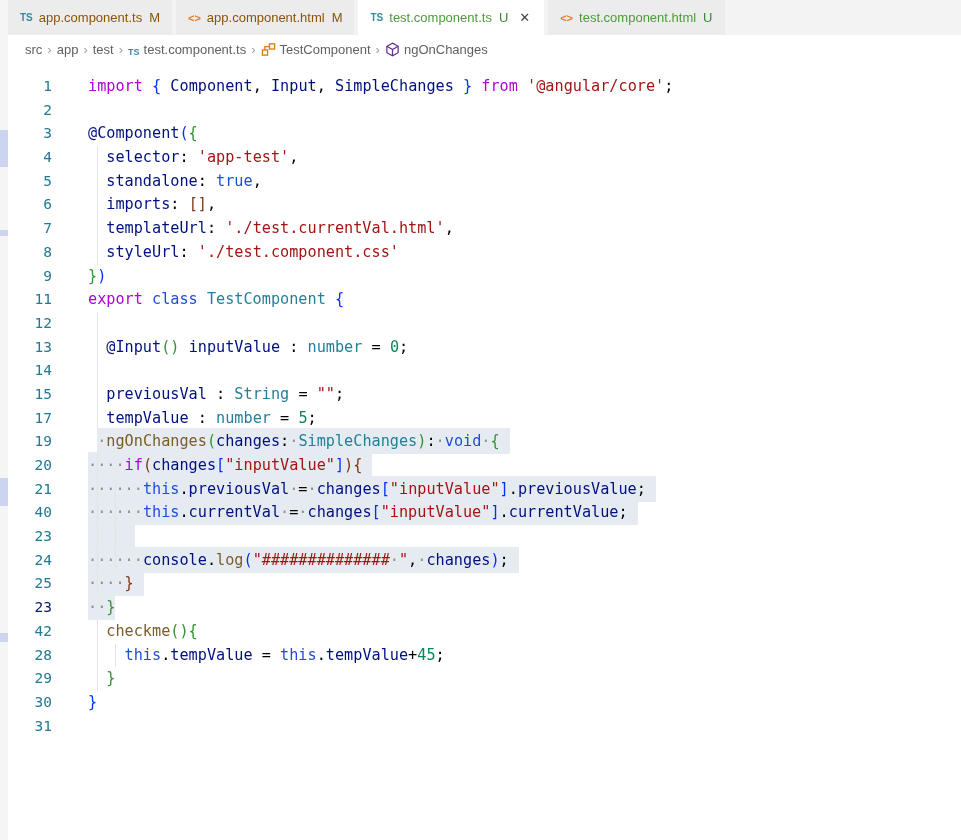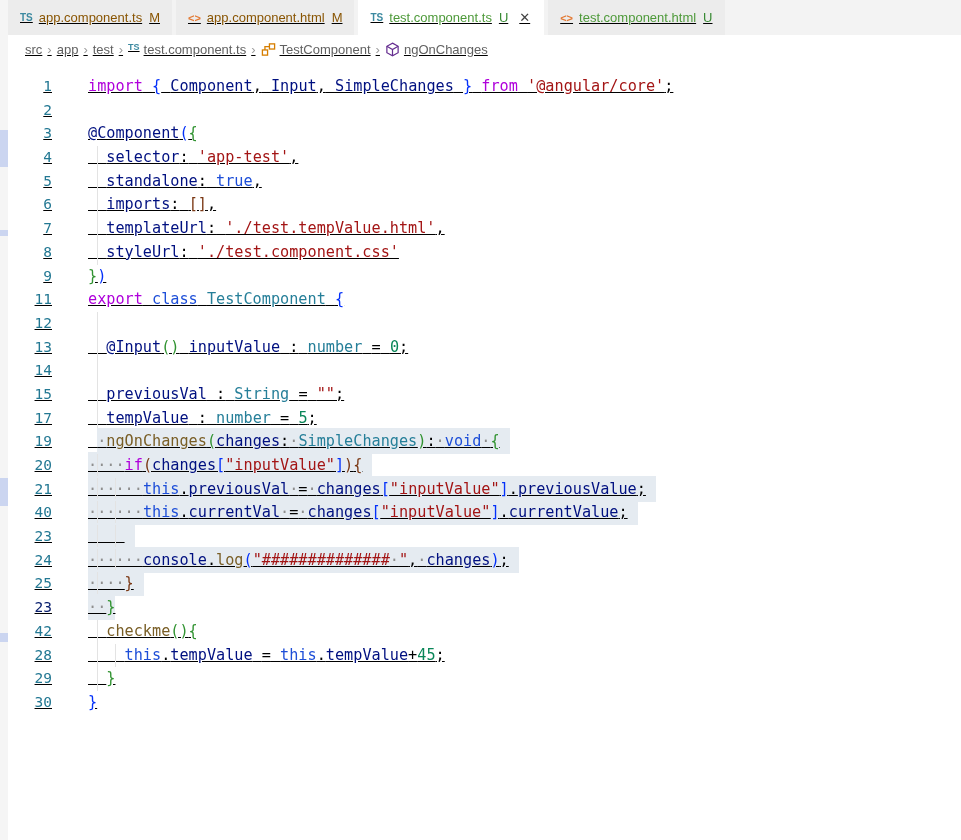--- a/index.html
+++ b/index.html
@@ -1,18 +1,18 @@
 <!DOCTYPE html>
 <html><head>
 <meta charset="utf-8">
 <style>
   * { margin:0; padding:0; box-sizing:border-box; }
   html,body { width:961px; height:840px; background:#fff; overflow:hidden;
               font-family:"Liberation Sans", sans-serif; }
-  .app { position:relative; width:961px; height:840px;text-decoration:underline; }
+  .app { position:relative; width:961px; height:840px; }
 
   
   .left-strip { position:absolute; left:0; top:0; width:8px; height:840px;
                 background:#f5f5f5; z-index:5; }
   .strip-mark { position:absolute; left:0; width:8px; background:#cbd5f0; }
 
   .main { margin-left:8px; width:953px; }
 
   
   .tab-bar { height:35px; background:#f3f3f3; display:flex; align-items:stretch; }
@@ -25,21 +25,21 @@
   .tab .lbl.mod { color:#895503; }
   .tab .lbl.untracked { color:#4e9a3a; }
   .tab .badge { margin-left:7px; font-size:13px; }
   .tab .badge.mod { color:#895503; }
   .tab .badge.untracked { color:#388a34; }
   .tab .close { margin-left:9px; color:#424242; font-size:13px; line-height:1; padding:2px; }
 
   
   .breadcrumb { height:28px; background:#fff; display:flex; align-items:center;
                 padding-left:17px; font-size:13px; color:#616161; }
-  .crumb { display:inline-flex; align-items:flex-start; cursor:pointer; }
+  .crumb { display:inline-flex; align-items:flex-end; cursor:pointer; }
   .crumb .cicon { margin-right:4px; display:inline-flex; align-items:center; }
   .crumb .cicon.ts { color:#3b89a0; font-weight:bold; font-size:9px; }
   .chev { margin:0 5px; color:#9d9d9d; font-size:13px; }
 
   
   .editor { position:relative; padding-top:12px; background:#fff; }
   .code-line { display:flex; height:23.7px; line-height:23.7px;
                font-family:"DejaVu Sans Mono", monospace; font-size:15.2px; }
   .line-num { width:44px; text-align:right; color:#237893; font-size:14.5px;
               flex:none; user-select:none; }
@@ -158,21 +158,21 @@
           <div class="code-line">
             <div class="line-num">5</div>
             <div class="line-content"><i class="guide" style="left: 45.156px;"></i><span class="tk sp">  </span><span class="tk v">standalone</span><span class="tk p">:</span><span class="tk sp"> </span><span class="tk b">true</span><span class="tk p">,</span></div>
           </div>
           <div class="code-line">
             <div class="line-num">6</div>
             <div class="line-content"><i class="guide" style="left: 45.156px;"></i><span class="tk sp">  </span><span class="tk v">imports</span><span class="tk p">:</span><span class="tk sp"> </span><span class="tk B3">[]</span><span class="tk p">,</span></div>
           </div>
           <div class="code-line">
             <div class="line-num">7</div>
-            <div class="line-content"><i class="guide" style="left: 45.156px;"></i><span class="tk sp">  </span><span class="tk v">templateUrl</span><span class="tk p">:</span><span class="tk sp"> </span><span class="tk s">'./test.tempValue.html'</span><span class="tk p">,</span></div>
+            <div class="line-content"><i class="guide" style="left: 45.156px;"></i><span class="tk sp">  </span><span class="tk v">templateUrl</span><span class="tk p">:</span><span class="tk sp"> </span><span class="tk s">'./test.currentVal.html'</span><span class="tk p">,</span></div>
           </div>
           <div class="code-line">
             <div class="line-num">8</div>
             <div class="line-content"><i class="guide" style="left: 45.156px;"></i><span class="tk sp">  </span><span class="tk v">styleUrl</span><span class="tk p">:</span><span class="tk sp"> </span><span class="tk s">'./test.component.css'</span></div>
           </div>
           <div class="code-line">
             <div class="line-num">9</div>
             <div class="line-content"><span class="tk B2">}</span><span class="tk B1">)</span></div>
           </div>
           <div class="code-line">
@@ -239,17 +239,21 @@
             <div class="line-num">28</div>
             <div class="line-content"><i class="guide" style="left: 45.156px;"></i><i class="guide" style="left: 63.468px;"></i><span class="tk sp">    </span><span class="tk b">this</span><span class="tk p">.</span><span class="tk v">tempValue</span><span class="tk sp"> </span><span class="tk p">=</span><span class="tk sp"> </span><span class="tk b">this</span><span class="tk p">.</span><span class="tk v">tempValue</span><span class="tk p">+</span><span class="tk n">45</span><span class="tk p">;</span></div>
           </div>
           <div class="code-line">
             <div class="line-num">29</div>
             <div class="line-content"><i class="guide" style="left: 45.156px;"></i><span class="tk sp">  </span><span class="tk B2">}</span></div>
           </div>
           <div class="code-line">
             <div class="line-num">30</div>
             <div class="line-content"><span class="tk B1">}</span></div>
+          </div>
+          <div class="code-line">
+            <div class="line-num">31</div>
+            <div class="line-content"></div>
           </div>
         </div>
     </div>
   </div>
 </div>
 
 </body></html>

